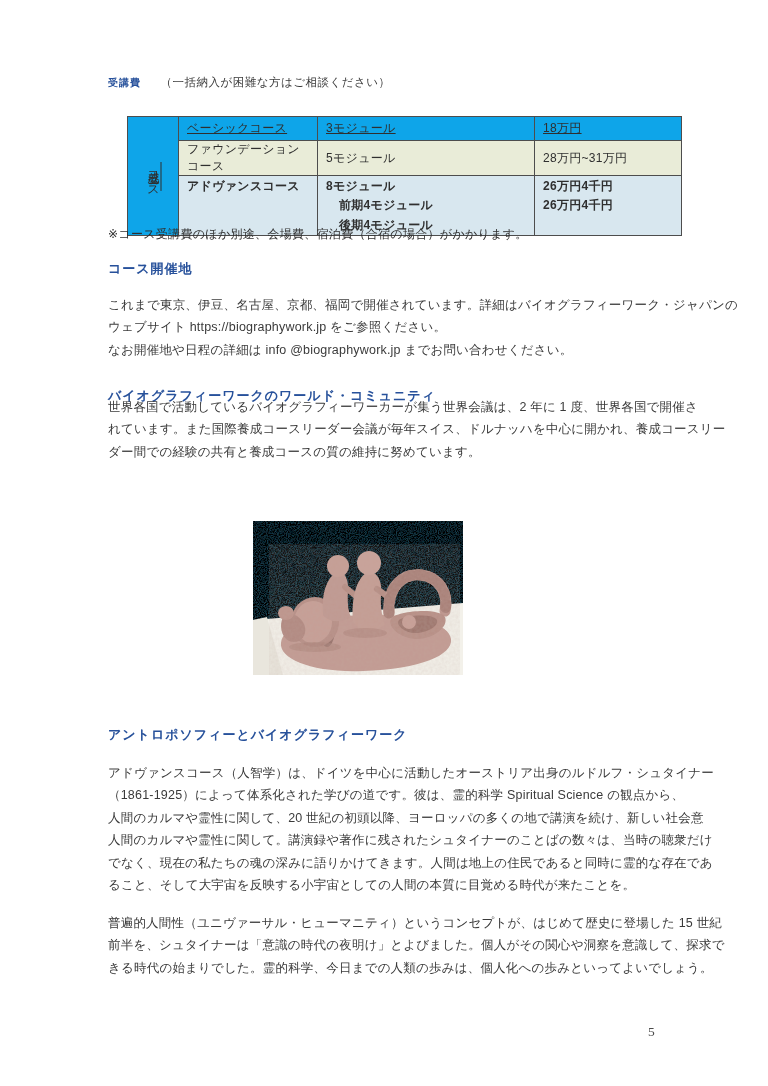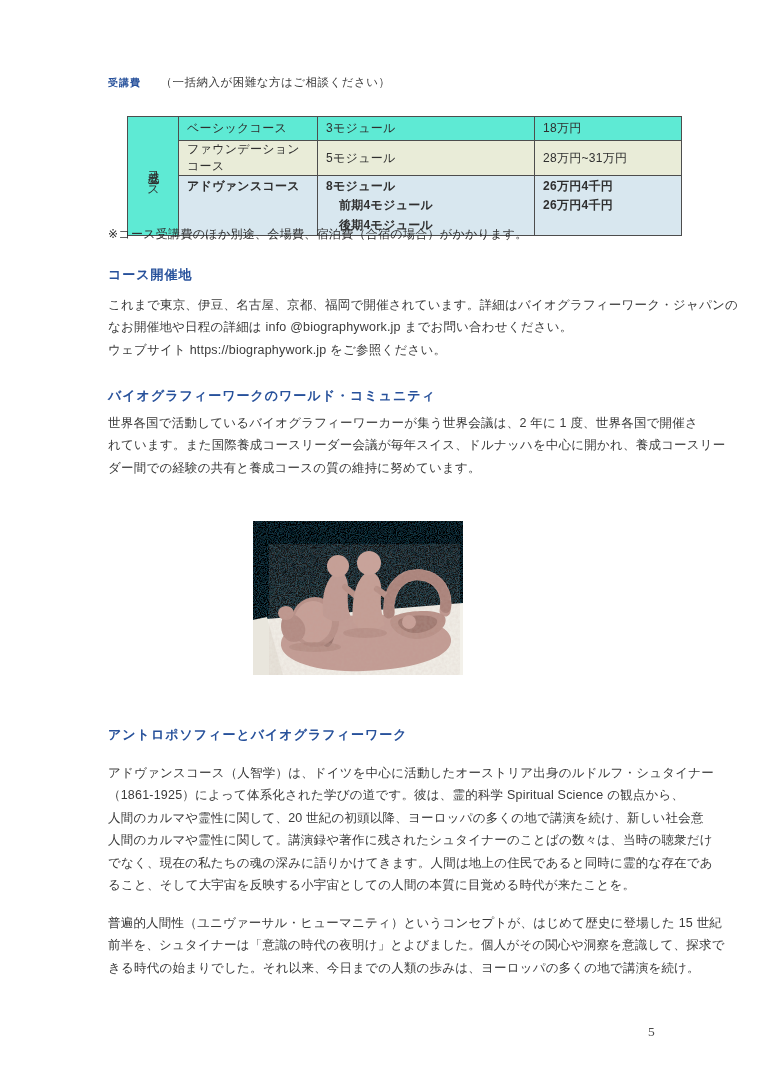--- a/index.html
+++ b/index.html
@@ -20,43 +20,43 @@
     font-size:12px;color:#2f2f2f;table-layout:fixed;
   }
   table.fees td{border:1px solid #4d4d4d;padding:0 8px;vertical-align:middle;letter-spacing:0.3px;}
   td.vhead{
     width:15px;background:#fbe2d3;text-align:center;padding:0 7px;
     writing-mode:vertical-rl;text-orientation:mixed;letter-spacing:3px;font-size:12px;
   }
   .col-course{width:122px;}
   .col-mod{width:200px;}
   .col-price{width:130px;}
-  tr.row-basic td{background:#5eead4;height:23px;}
+  tr.row-basic td{background:#0ea5e9;height:23px;text-decoration:underline;}
   tr.row-found td{background:#e9ecd8;height:23px;}
   tr.row-adv td{background:#d8e7ef;height:58px;vertical-align:top;}
   tr.row-adv .line{line-height:19.3px;white-space:nowrap;}
   tr.row-adv .line.indent{padding-left:13px;}
   tr.row-adv td{padding-top:1px;font-weight:bold;}
   .table-note{
     position:absolute;left:108px;top:226px;width:552px;text-align:left;
     font-size:12px;color:#2f2f2f;letter-spacing:0.3px;white-space:nowrap;
   }
 
   
   .sec-heading{
     position:absolute;left:108px;color:#27519b;font-size:13px;font-weight:bold;
     letter-spacing:1px;white-space:nowrap;
   }
   .para{position:absolute;left:108px;font-size:12.5px;color:#3a3a3a;}
   .para .pline{line-height:22.4px;white-space:nowrap;letter-spacing:0.2px;}
 
-  #loc-heading{top:266px;}
+  #loc-heading{top:260px;}
   #loc-para{top:294px;}
   #com-heading{top:387px;}
-  #com-para{top:412px;}
+  #com-para{top:396px;}
   #ant-heading{top:726px;}
   #ant-para1{top:762px;}
   #ant-para2{top:912px;}
 
   
   .photo{position:absolute;left:253px;top:521px;width:210px;height:154px;display:block;}
 
   
   .page-num{
     position:absolute;top:1024px;left:648px;font-family:"Liberation Serif","DejaVu Serif",serif;
@@ -102,22 +102,22 @@
         </td>
       </tr>
     </tbody>
   </table>
 
   <div class="table-note">※コース受講費のほか別途、会場費、宿泊費（合宿の場合）がかかります。</div>
 
   <div id="loc-heading" class="sec-heading">コース開催地</div>
   <div id="loc-para" class="para">
     <div class="pline">これまで東京、伊豆、名古屋、京都、福岡で開催されています。詳細はバイオグラフィーワーク・ジャパンの</div>
+    <div class="pline">ウェブサイト https://biographywork.jp をご参照ください。</div>
     <div class="pline">なお開催地や日程の詳細は  info @biographywork.jp までお問い合わせください。</div>
-    <div class="pline">ウェブサイト https://biographywork.jp をご参照ください。</div>
   </div>
 
   <div id="com-heading" class="sec-heading">バイオグラフィーワークのワールド・コミュニティ</div>
   <div id="com-para" class="para">
     <div class="pline">世界各国で活動しているバイオグラフィーワーカーが集う世界会議は、2 年に 1 度、世界各国で開催さ</div>
     <div class="pline">れています。また国際養成コースリーダー会議が毎年スイス、ドルナッハを中心に開かれ、養成コースリー</div>
     <div class="pline">ダー間での経験の共有と養成コースの質の維持に努めています。</div>
   </div>
 
   <svg class="photo" viewBox="0 0 210 154" xmlns="http://www.w3.org/2000/svg" role="img">
@@ -177,18 +177,18 @@
     <div class="pline">アドヴァンスコース（人智学）は、ドイツを中心に活動したオーストリア出身のルドルフ・シュタイナー</div>
     <div class="pline">（1861-1925）によって体系化された学びの道です。彼は、霊的科学 Spiritual Science の観点から、</div>
     <div class="pline">人間のカルマや霊性に関して、20 世紀の初頭以降、ヨーロッパの多くの地で講演を続け、新しい社会意</div>
     <div class="pline">人間のカルマや霊性に関して。講演録や著作に残されたシュタイナーのことばの数々は、当時の聴衆だけ</div>
     <div class="pline">でなく、現在の私たちの魂の深みに語りかけてきます。人間は地上の住民であると同時に霊的な存在であ</div>
     <div class="pline">ること、そして大宇宙を反映する小宇宙としての人間の本質に目覚める時代が来たことを。</div>
   </div>
   <div id="ant-para2" class="para">
     <div class="pline">普遍的人間性（ユニヴァーサル・ヒューマニティ）というコンセプトが、はじめて歴史に登場した 15 世紀</div>
     <div class="pline">前半を、シュタイナーは「意識の時代の夜明け」とよびました。個人がその関心や洞察を意識して、探求で</div>
-    <div class="pline">きる時代の始まりでした。それ以来、今日までの人類の歩みは、ヨーロッパの多くの地で講演を続け。</div>
+    <div class="pline">きる時代の始まりでした。霊的科学、今日までの人類の歩みは、個人化への歩みといってよいでしょう。</div>
   </div>
 
   <div class="page-num">5</div>
 
 </div>
 
 </body></html>

